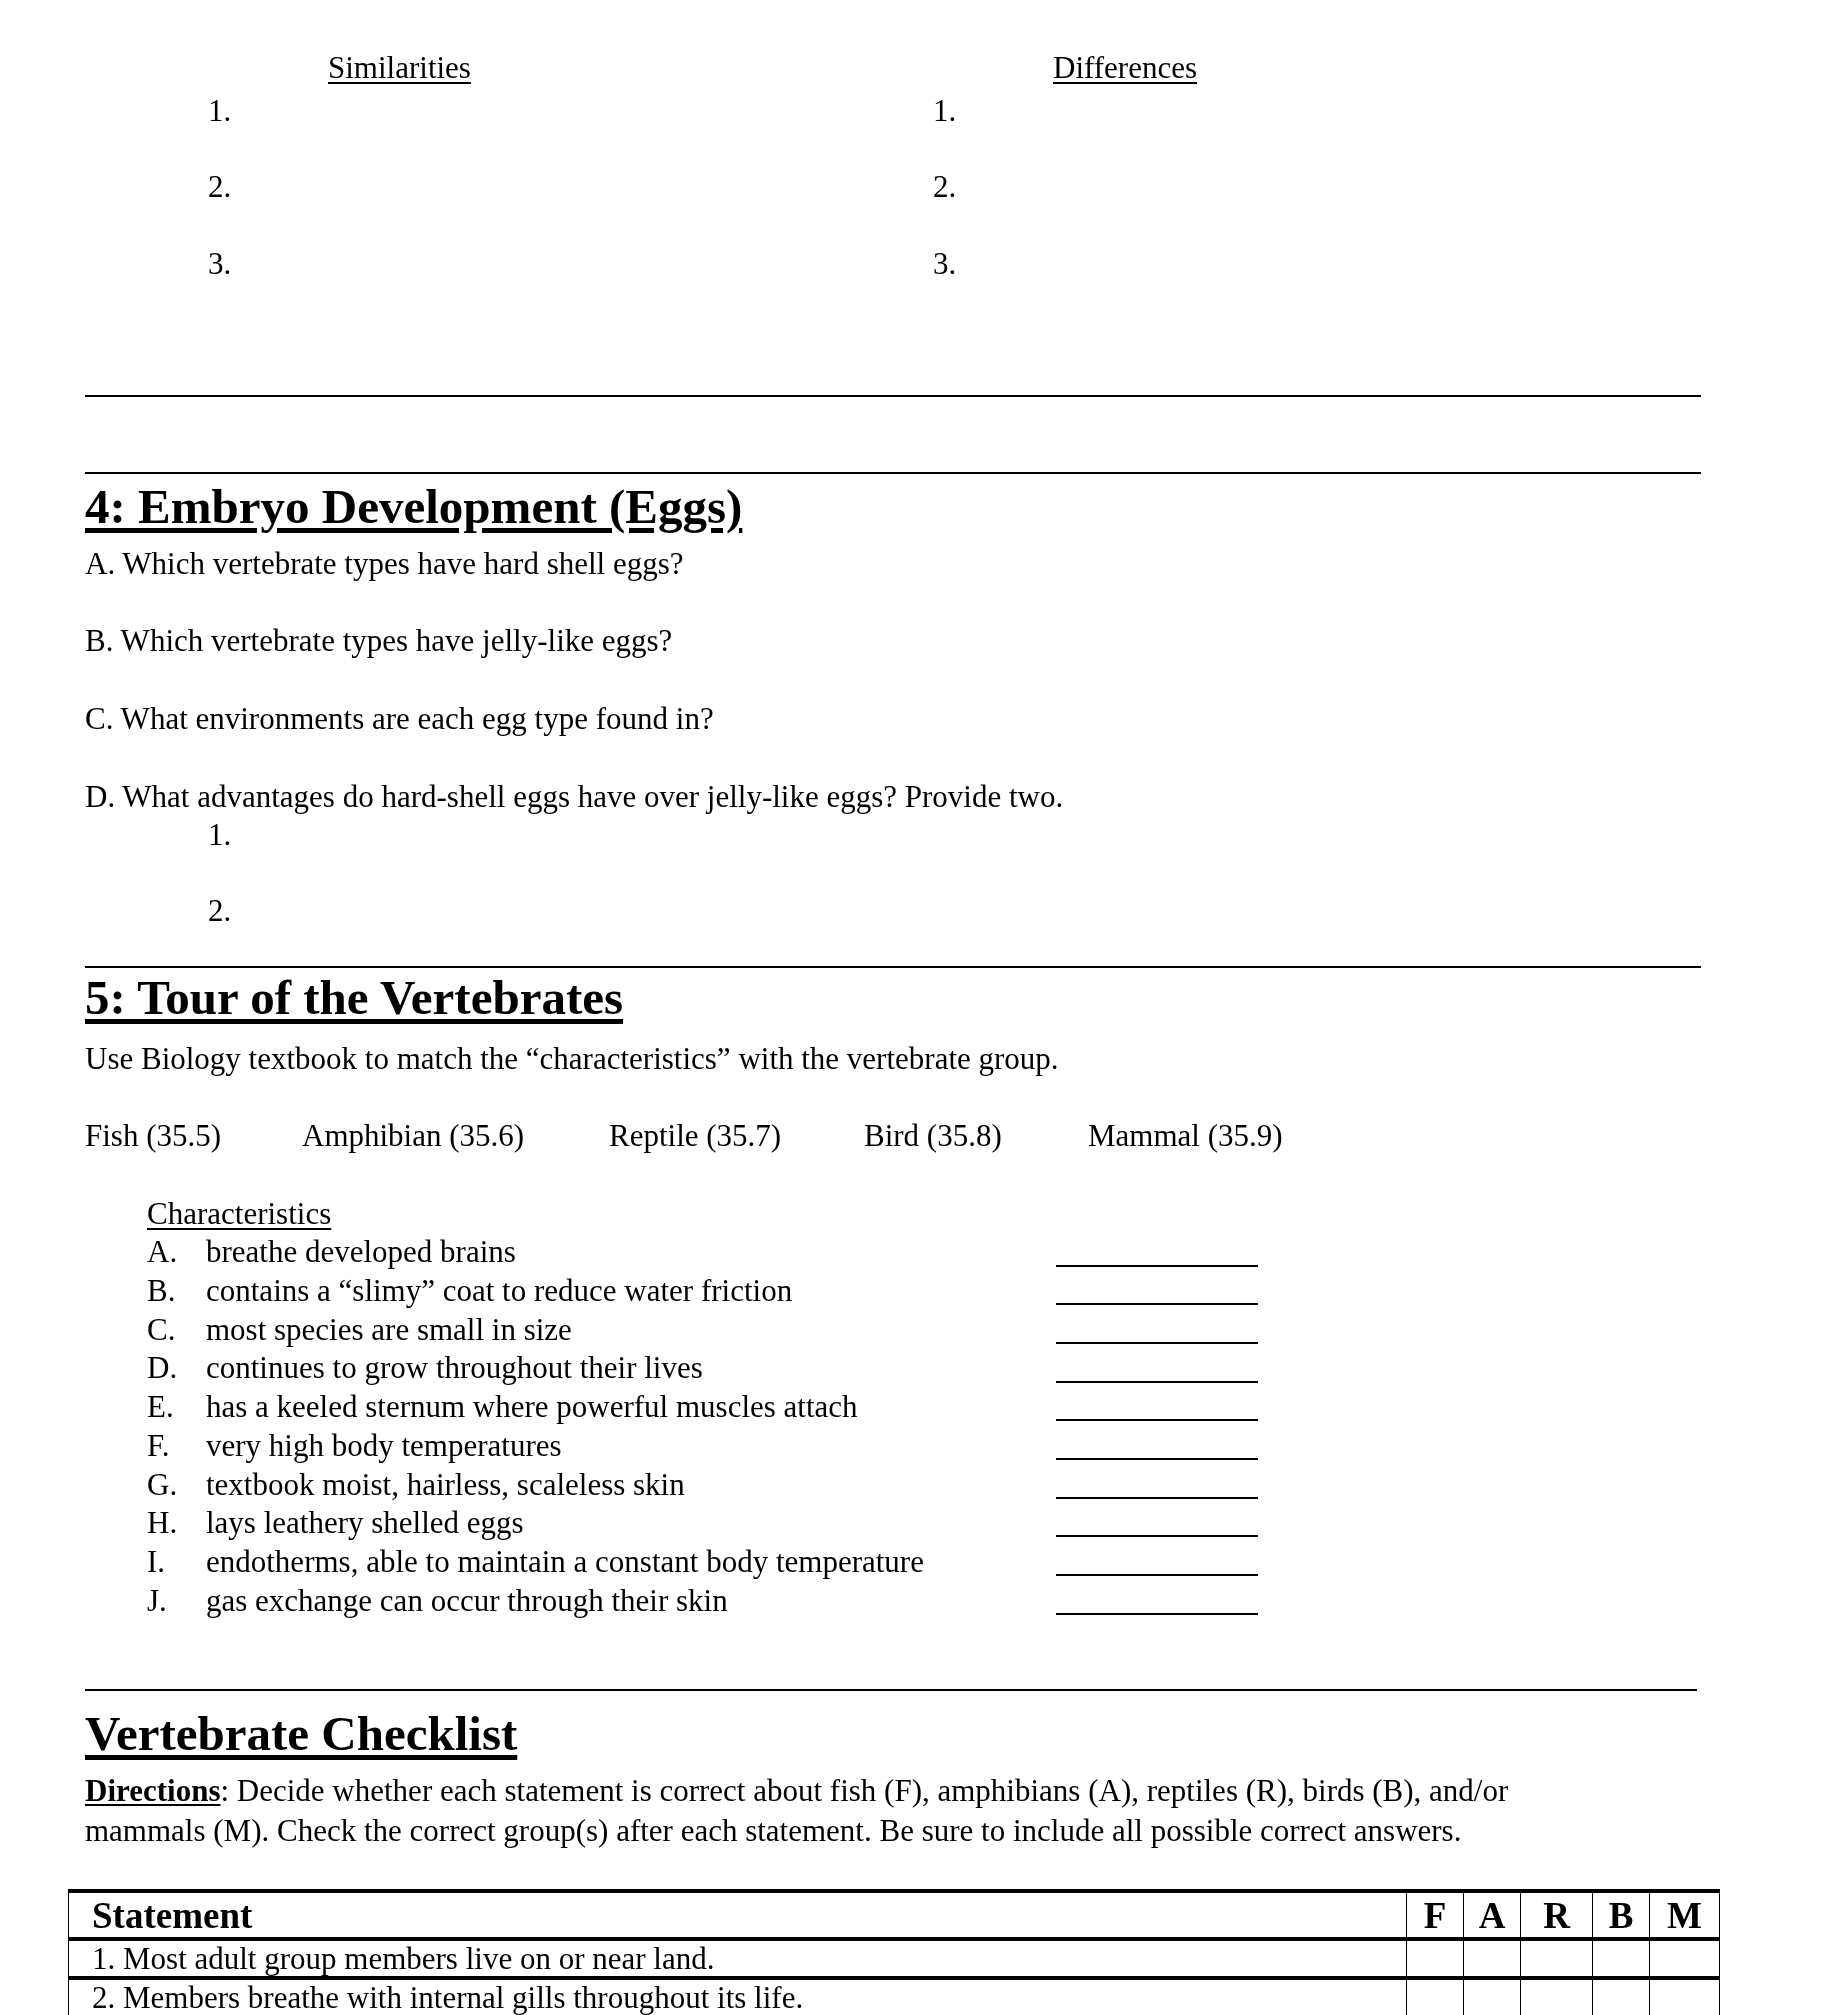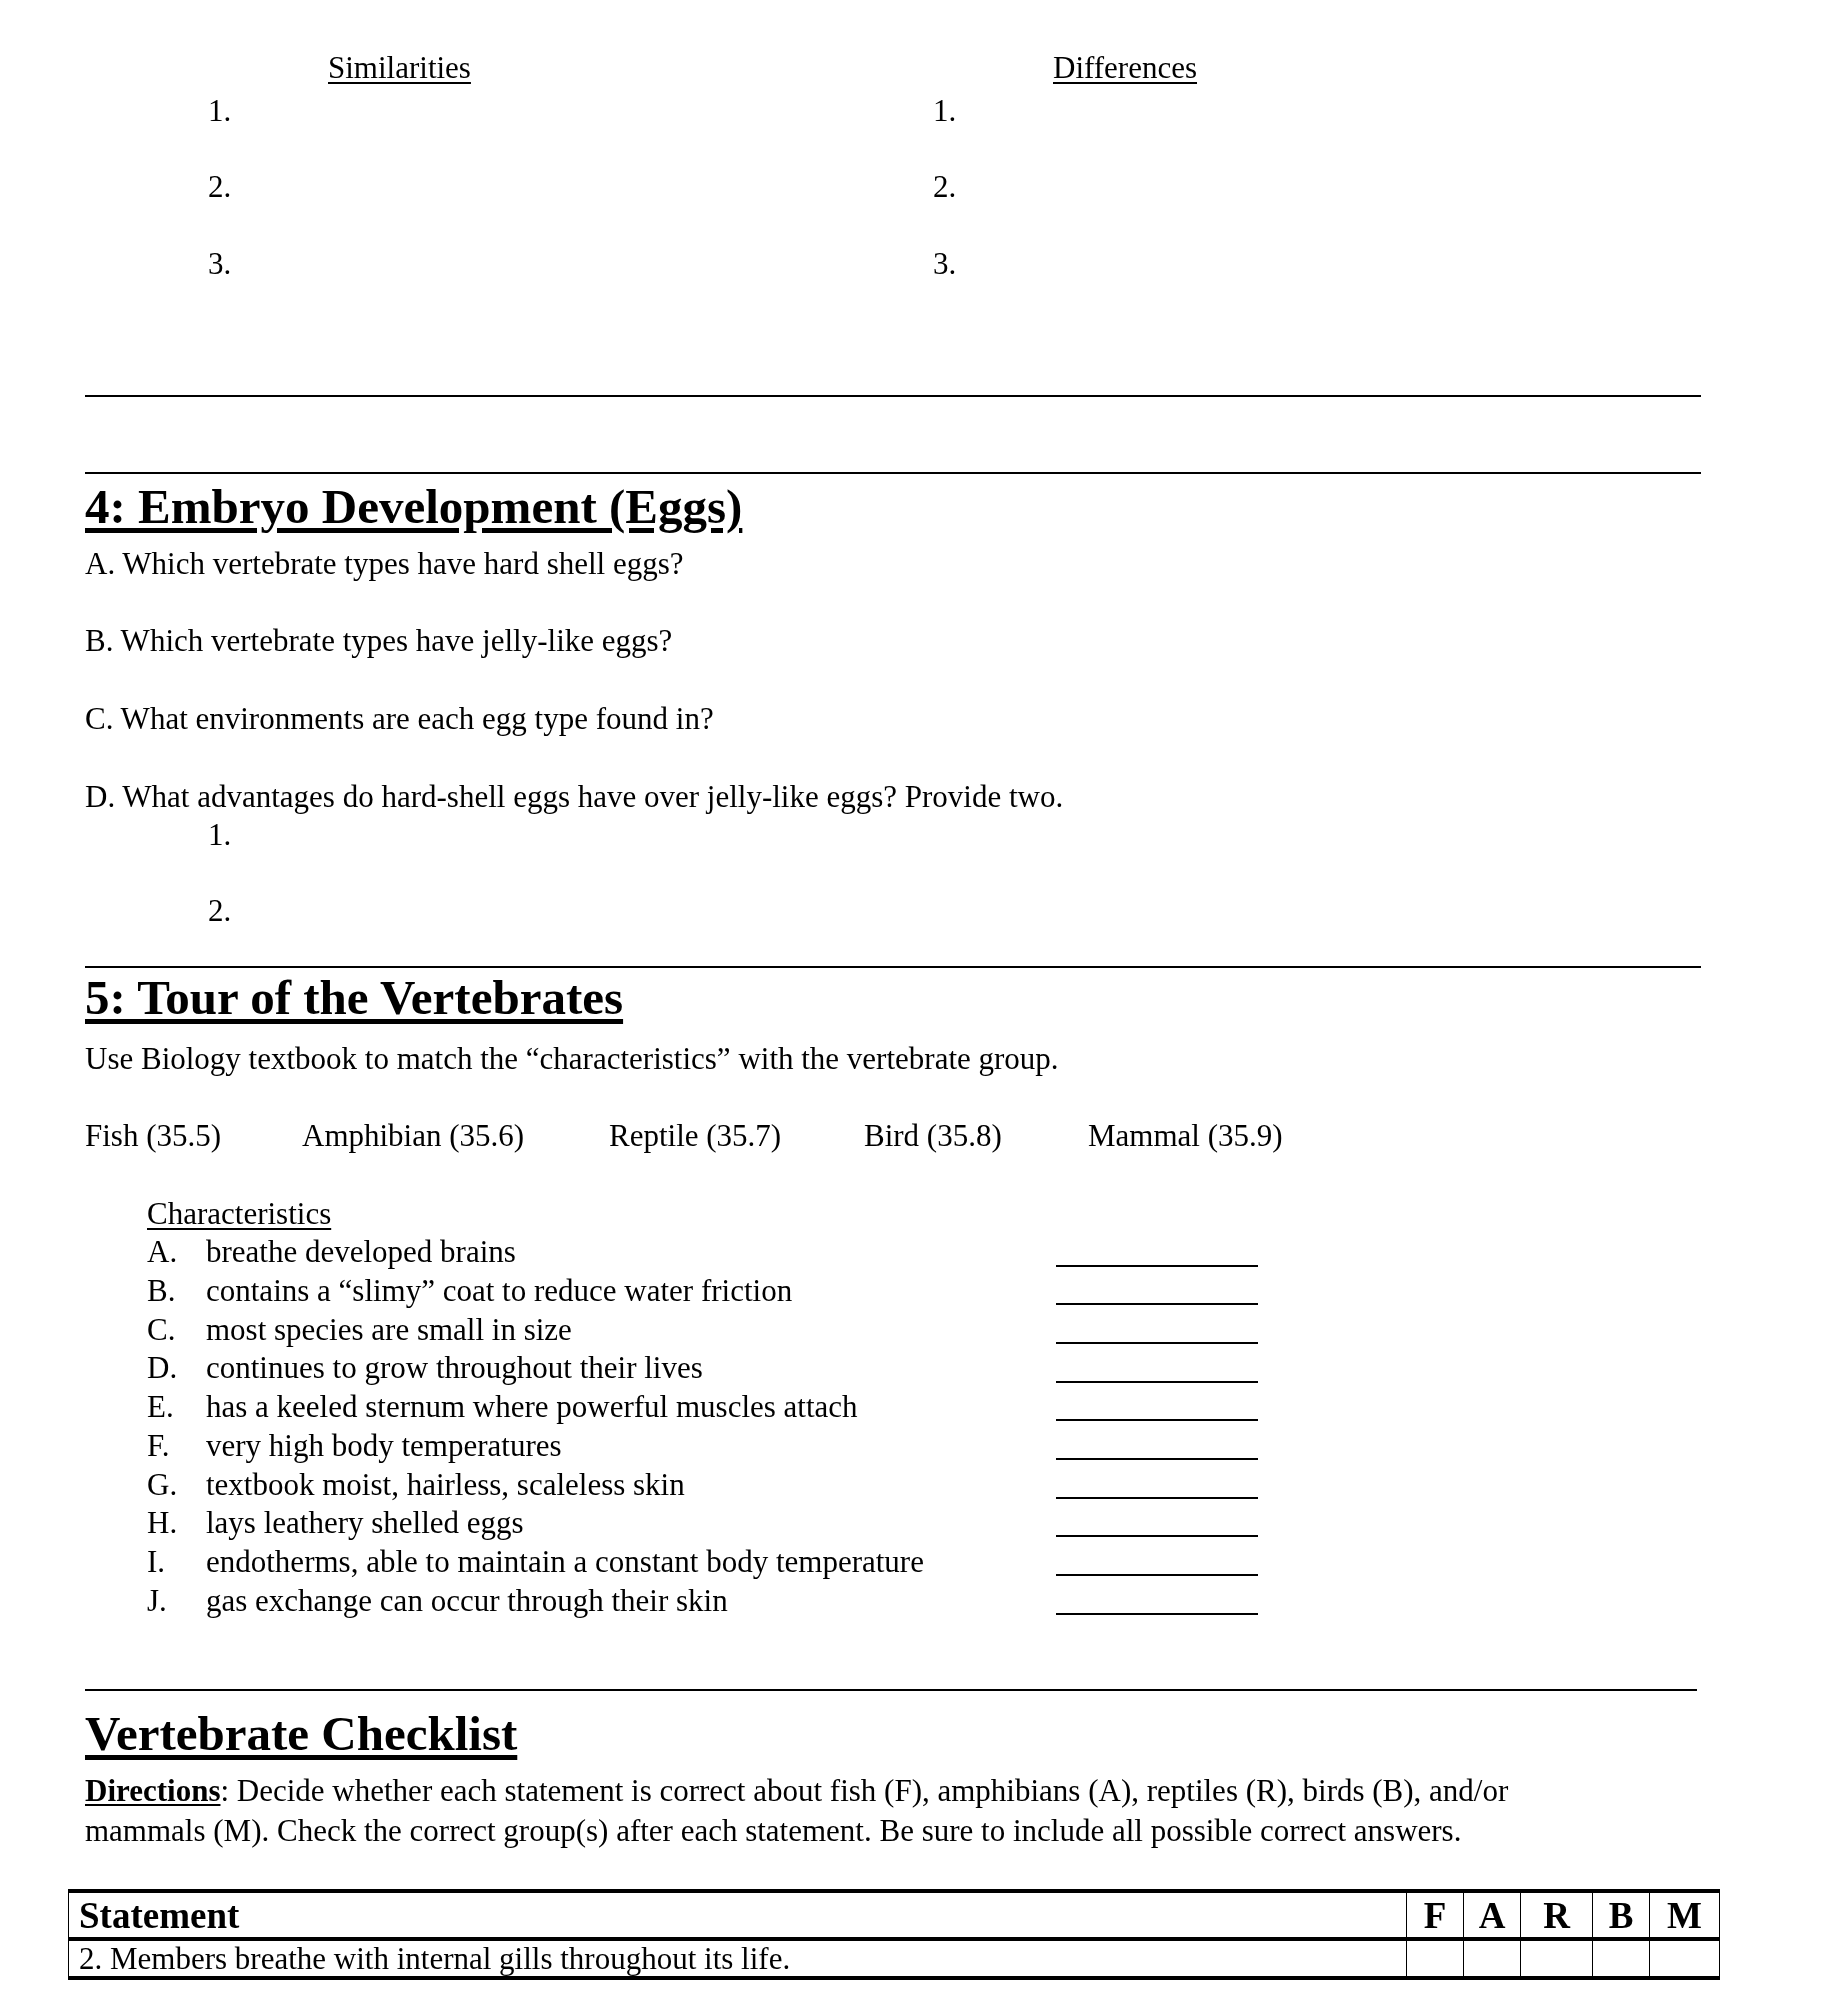--- a/index.html
+++ b/index.html
@@ -18,21 +18,21 @@
 
   
   .table {
     position: absolute; left: 68px; top: 1889px; width: 1652px;
     border-collapse: collapse;
     font-family: "Liberation Serif", "DejaVu Serif", serif;
   }
   .table td, .table th {
     border-left: 1.6px solid #000; border-right: 1.6px solid #000;
     border-top: 4.8px solid #000; border-bottom: 4.8px solid #000;
-    padding: 0 10px; height: 35px; font-size: 31px; text-align: left; font-weight: normal;
+    padding: 0 23px; height: 35px; font-size: 31px; text-align: left; font-weight: normal;
   }
   .table th { font-weight: bold; font-size: 37px; height: 44px; }
   .table th.letter { text-align: center; padding: 0; }
   .table td.check { width: 56px; padding: 0; }
   .table .c-f { width: 56px; } .table .c-a { width: 56px; } .table .c-r { width: 71px; }
   .table .c-b { width: 56px; } .table .c-m { width: 69px; }
 </style>
 </head>
 <body>
 
@@ -127,20 +127,28 @@
       <th>Statement</th>
       <th class="letter c-f">F</th>
       <th class="letter c-a">A</th>
       <th class="letter c-r">R</th>
       <th class="letter c-b">B</th>
       <th class="letter c-m">M</th>
     </tr>
   </thead>
   <tbody>
     <tr>
+        <td>1.  Most adult group members live on or near land.</td>
+        <td class="check"></td>
+        <td class="check"></td>
+        <td class="check"></td>
+        <td class="check"></td>
+        <td class="check"></td>
+      </tr>
+    <tr>
         <td>2.  Members breathe with internal gills throughout its life.</td>
         <td class="check"></td>
         <td class="check"></td>
         <td class="check"></td>
         <td class="check"></td>
         <td class="check"></td>
       </tr>
 
   </tbody>
 </table>

